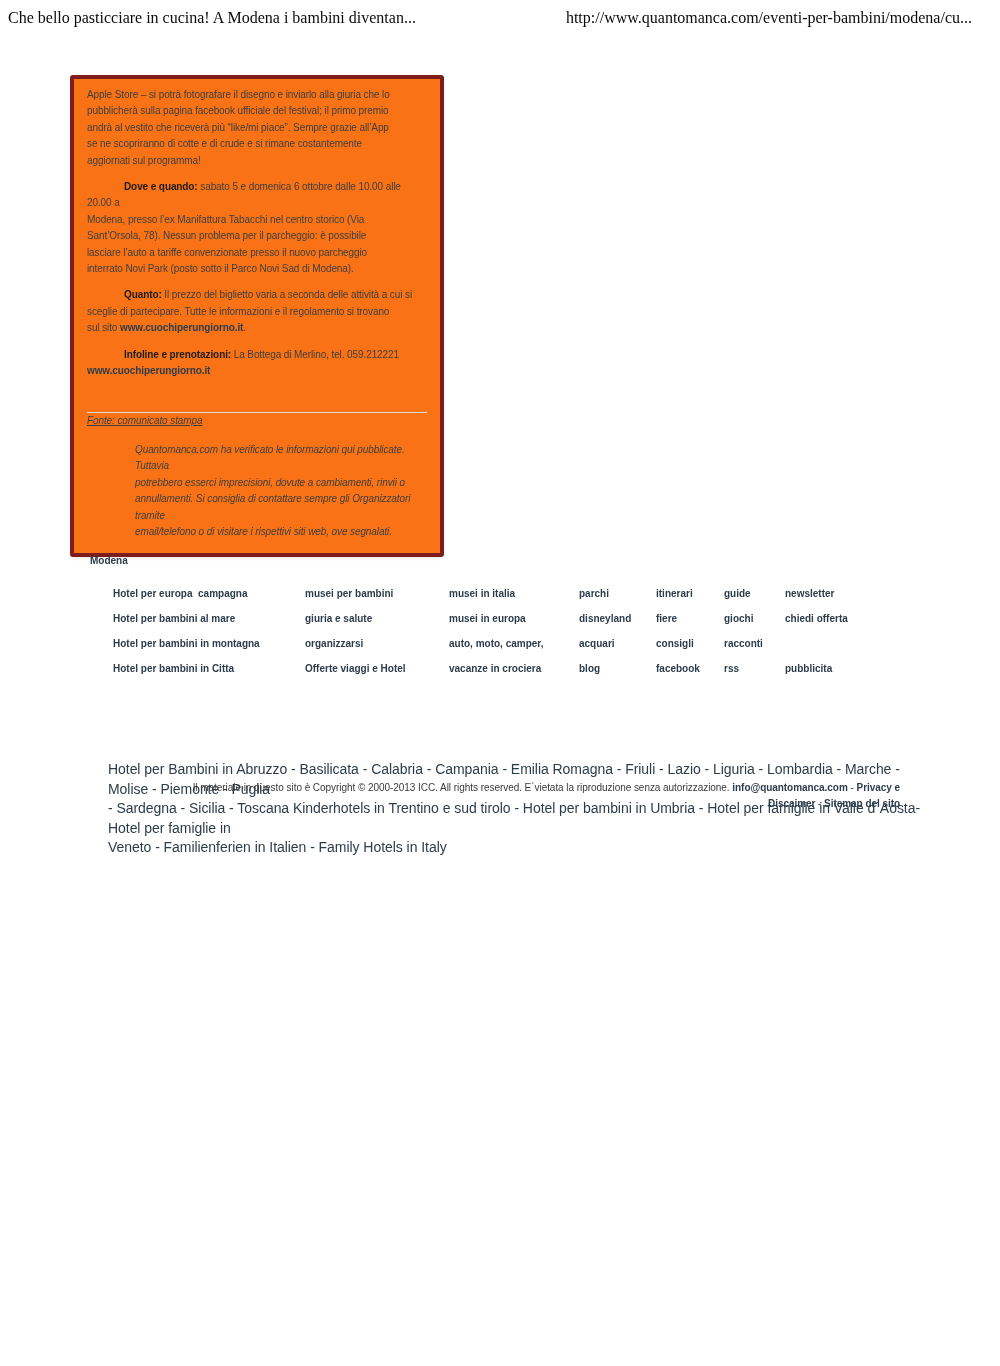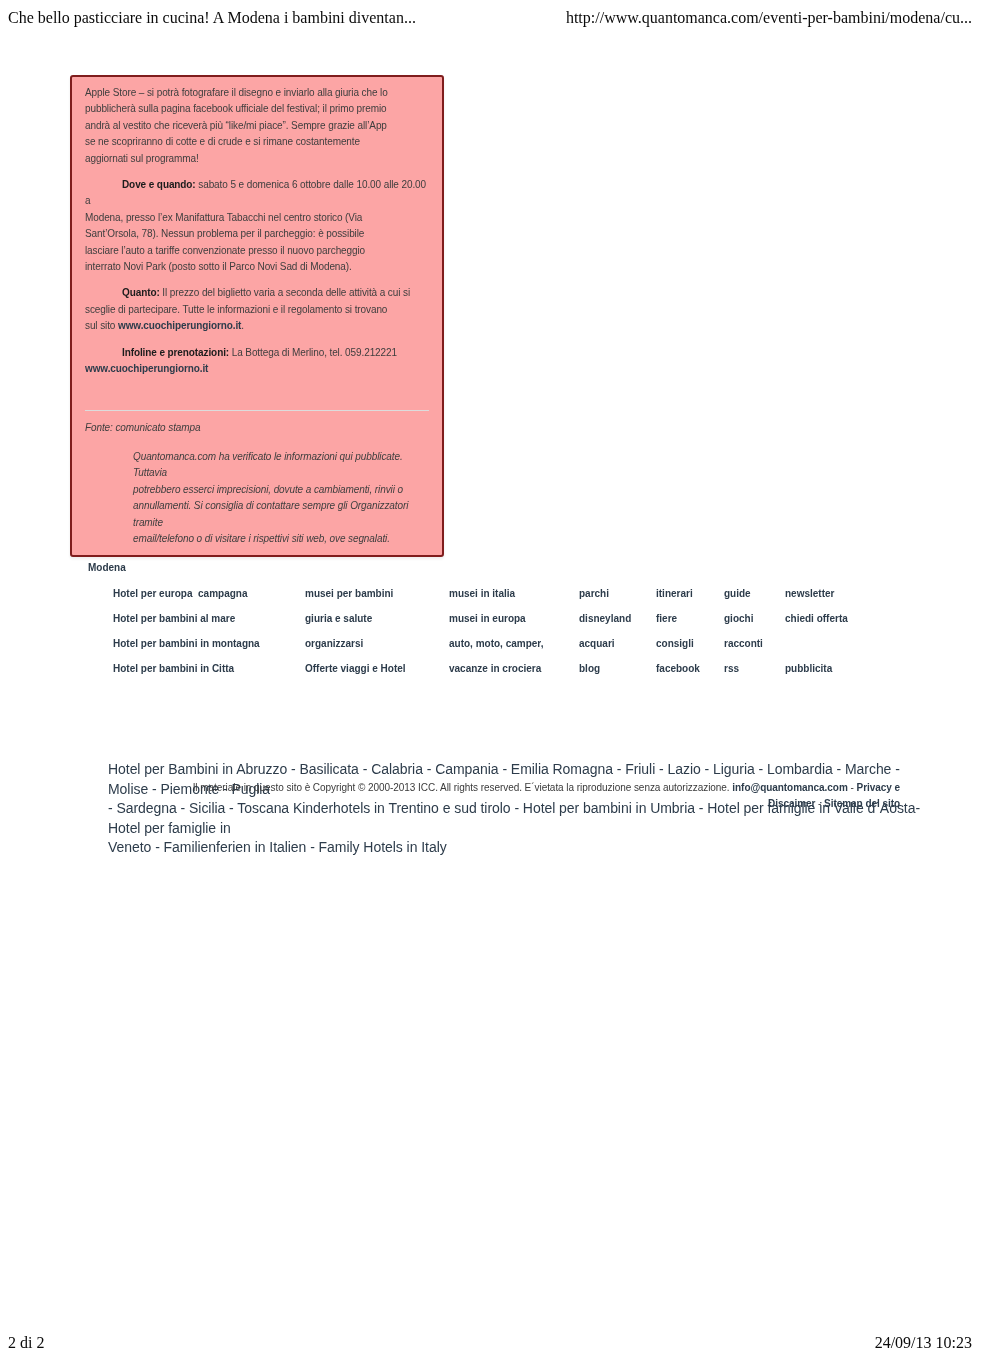--- a/index.html
+++ b/index.html
@@ -29,44 +29,44 @@
   .print-header { top: 9px; }
   .print-footer { top: 1334px; }
 
   
   .article-box {
     position: absolute;
     left: 70px;
     top: 75px;
     width: 374px;
     height: 482px;
-    border: 2px solid #7f1d1d;
+    border: 4px solid #7f1d1d;
     border-radius: 3px;
-    background: #fca5a5;
+    background: #f97316;
     box-shadow: 0 2px 3px rgba(0,0,0,0.07);
     padding: 8px 13px;
   }
   .para {
     font-size: 10px;
     letter-spacing: -0.1px;
     line-height: 16.4px;
     color: #3e3e3e;
     margin: 0 0 10px 0;
     white-space: pre-line;
   }
   .b { font-weight: bold; color: #1c1c1c; padding-left: 37px; }
   .lnk { font-weight: bold; color: #2d3c4b; cursor: pointer; }
   .divider { border-top: 1px solid #dcdcdc; margin-top: 32px; }
   .fonte {
     font-size: 10px;
     font-style: italic;
     color: #3e3e3e;
     letter-spacing: -0.1px;
     line-height: 16.4px;
-    margin-top: 9px;
+    text-decoration: underline;
   }
   .disclaimer {
     font-size: 10px;
     font-style: italic;
     color: #3e3e3e;
     letter-spacing: -0.1px;
     line-height: 16.4px;
     margin-top: 13px;
     white-space: pre-line;
     margin-left: 48px;
@@ -214,18 +214,14 @@
       </div>
     </div>
 
   <div class="regions">Hotel per Bambini in Abruzzo - Basilicata - Calabria - Campania - Emilia Romagna - Friuli - Lazio - Liguria - Lombardia - Marche - Molise - Piemonte - Puglia
 - Sardegna - Sicilia - Toscana Kinderhotels in Trentino e sud tirolo - Hotel per bambini in Umbria - Hotel per famiglie in Valle d´Aosta- Hotel per famiglie in
 Veneto - Familienferien in Italien - Family Hotels in Italy</div>
 
   <p class="copyright" id="copyright">Il materiale in questo sito è Copyright © 2000-2013 ICC. All rights reserved. E´vietata la riproduzione senza autorizzazione. <span class="lnk">info@quantomanca.com</span> - <span class="lnk">Privacy e
 Discaimer</span> - <span class="lnk">Sitemap del sito</span></p>
 
-  <div class="print-footer">
-    <span>2 di 2</span>
-    <span>24/09/13 10:23</span>
-  </div>
 
 </div>
 
 </body></html>

